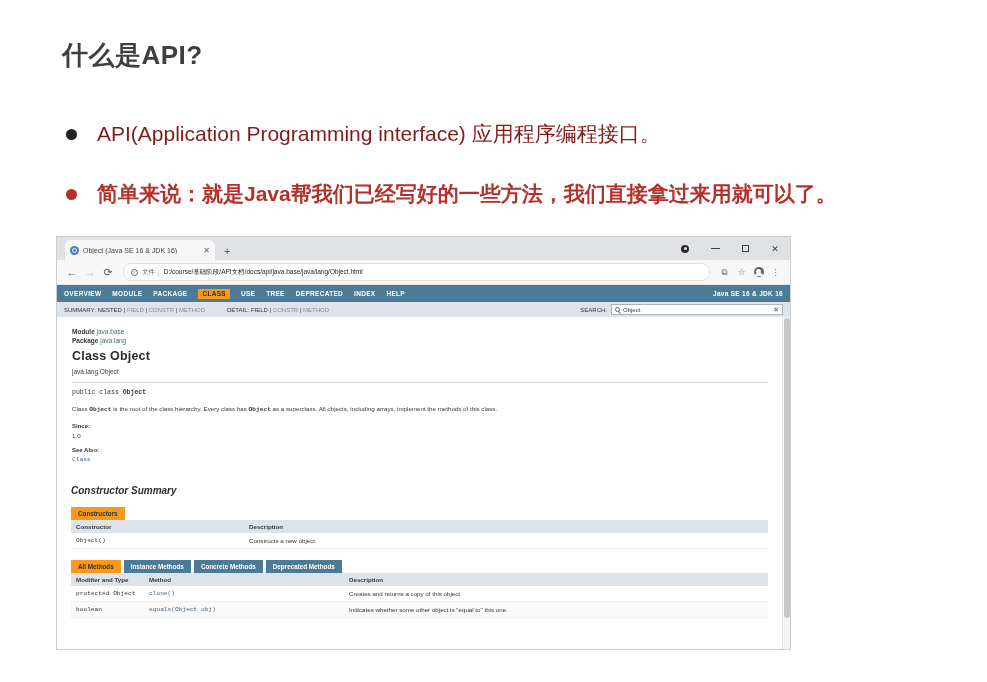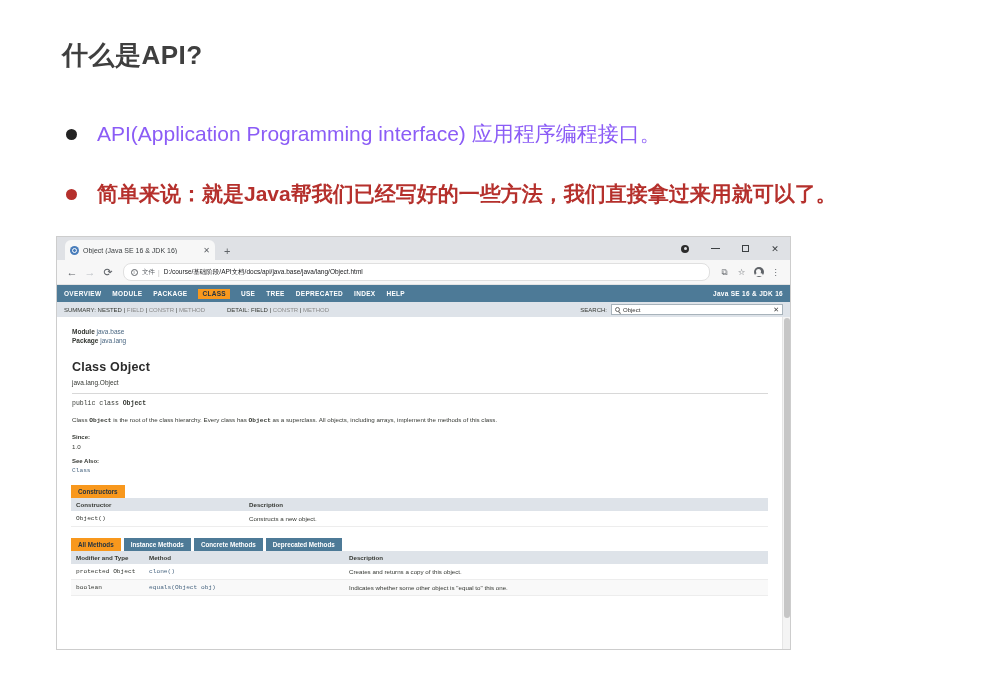--- a/index.html
+++ b/index.html
@@ -21,21 +21,21 @@
     position:absolute;display:flex;align-items:flex-start;
   }
   .bullet-row.b1{left:66px;top:120px;}
   .bullet-row.b2{left:66px;top:180px;}
   .dot{
     width:11px;height:11px;border-radius:50%;
     margin-top:9px;margin-right:20px;flex:0 0 auto;
   }
   .dot.dark{background:#232323;}
   .dot.red{background:#b5302c;}
-  .btext{font-size:21px;color:#8b5cf6;line-height:28px;white-space:nowrap;}
+  .btext{font-size:21px;color:#7f1d1d;line-height:28px;white-space:nowrap;}
   .btext.red{color:#b5302c;font-weight:bold;}
 
   
   .browser{
     position:absolute;left:56px;top:236px;
     width:735px;height:414px;
     background:#ffffff;
     border:1px solid #cdcdcd;
     overflow:hidden;
     box-sizing:border-box;
@@ -167,21 +167,21 @@
   
   .jd-body{
     position:relative;height:362px;background:#ffffff;
     padding:10px 0 0 0;overflow:hidden;
   }
   .jd-inner{padding-left:15px;padding-right:22px;}
   .hdrline{font-size:6.5px;color:#353833;line-height:9px;}
   .hdrline b{font-weight:bold;}
   .hdrline .lnk{color:#4a6782;}
   .class-title{
-    font-size:12.5px;font-weight:bold;color:#2c2c2c;margin-top:15px;
+    font-size:12.5px;font-weight:bold;color:#2c2c2c;margin-top:4px;
     letter-spacing:.2px;
   }
   .fqn{font-size:6.5px;color:#353833;margin-top:5px;}
   .rule{border-top:1px solid #d8d8d8;margin:7px 0 6px 0;}
   .mono{font-family:"Liberation Mono","DejaVu Sans Mono",monospace;}
   .sig{font-size:6.5px;color:#353833;}
   .sig b{font-weight:bold;}
   .desc{font-size:6.2px;color:#353833;margin-top:8px;line-height:10px;}
   .desc .m{font-family:"Liberation Mono","DejaVu Sans Mono",monospace;font-weight:bold;}
   .dt{font-size:6px;font-weight:bold;color:#353833;margin-top:8px;}
@@ -352,20 +352,21 @@
         <span>Class </span><span class="m">Object</span><span> is the root of the class hierarchy. Every class has </span><span class="m">Object</span><span> as a superclass. All objects, including arrays, implement the methods of this class.</span>
       </div>
 
       <div class="dt">Since:</div>
       <div class="dd">1.0</div>
 
       <div class="dt">See Also:</div>
       <div class="dd mono">Class</div>
     </div>
 
+    <div class="section-title">Constructor Summary</div>
     <div class="tabrow">
       <span class="tb active">Constructors</span>
     </div>
     <div class="tbl">
       <div class="trow head">
         <span class="c-ctor">Constructor</span>
         <span class="c-cdesc">Description</span>
       </div>
       <div class="trow data alt">
         <span class="c-ctor code">Object()</span>

